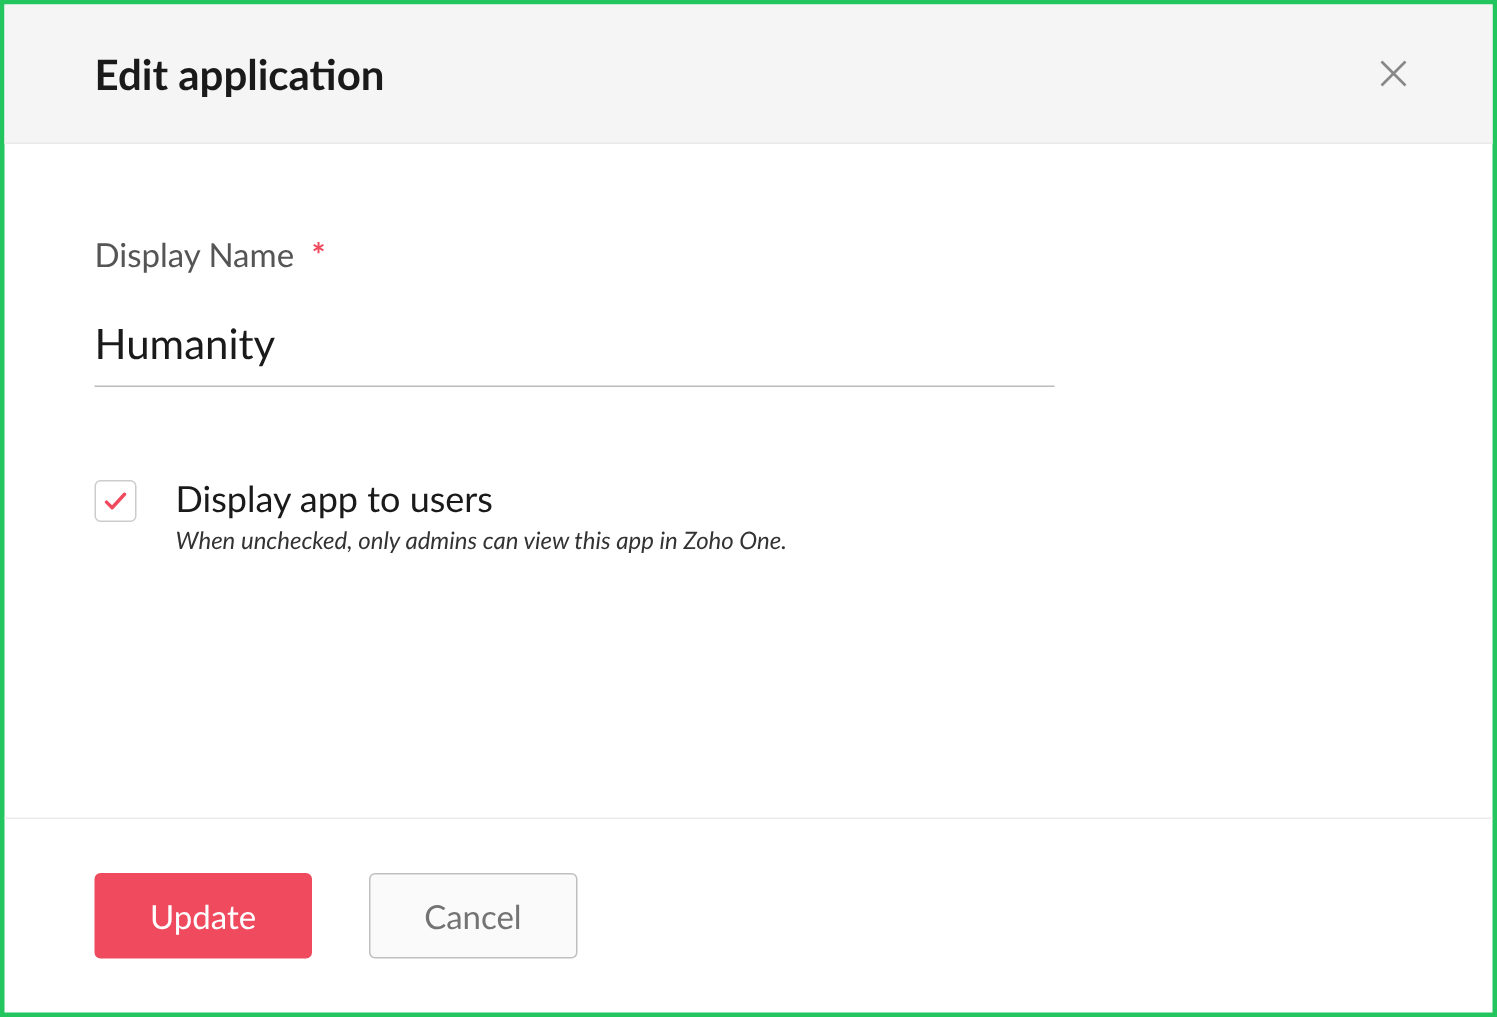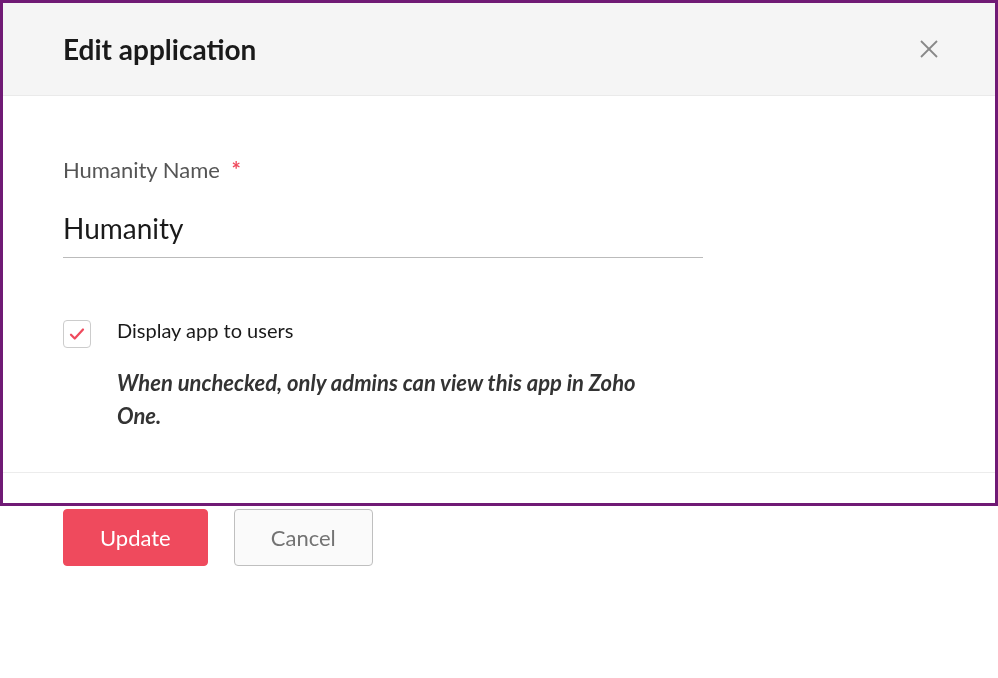--- a/index.html
+++ b/index.html
@@ -8,22 +8,22 @@
       padding: 0;
     }
     body {
       font-family: -apple-system, BlinkMacSystemFont, "Segoe UI", "Lato", "Helvetica Neue", Arial, sans-serif;
       background: #fff;
       width: 998px;
       height: 678px;
     }
     .dialog {
       width: 998px;
-      height: 506px;
-      border: 3px solid #701a75;
+      height: 678px;
+      border: 3px solid #22c55e;
       background: #fff;
       display: flex;
       flex-direction: column;
     }
     .dialog-header {
       background: #f5f5f5;
       border-bottom: 1px solid #eaeaea;
       padding: 28px 48px 28px 60px;
       display: flex;
       justify-content: space-between;
@@ -104,38 +104,37 @@
       stroke: #ef4a5d;
       stroke-width: 3;
       fill: none;
       stroke-linecap: round;
       stroke-linejoin: round;
     }
     .checkbox-content {
       flex: 1;
     }
     .checkbox-label {
-      font-size: 20px;
+      font-size: 24px;
       color: #1a1a1a;
       display: block;
-      margin-bottom: 24px;
+      margin-bottom: 2px;
     }
     .checkbox-help {
-      font-size: 22px;
+      font-size: 16px;
       font-style: italic;
       color: #333;
       line-height: 1.5;
       max-width: 560px;
-      font-weight: bold;
     }
     .dialog-footer {
       border-top: 1px solid #ececec;
       padding: 36px 60px 36px 60px;
       display: flex;
-      gap: 26px;
+      gap: 38px;
     }
     .btn {
       font-size: 22px;
       padding: 14px 36px;
       border-radius: 4px;
       cursor: pointer;
       font-family: inherit;
     }
     .btn-primary {
       background: #ef4a5d;
@@ -160,21 +159,21 @@
         <line x1="4" y1="4" x2="20" y2="20"></line>
         <line x1="20" y1="4" x2="4" y2="20"></line>
       </svg>
     </button>
   </div>
 
   <div class="dialog-body">
 
     <div class="form-group">
       <label class="field-label">
-        <span>Humanity Name</span>
+        <span>Display Name</span>
         <span class="required-asterisk">*</span>
       </label>
       <div>
         <input type="text" class="text-input" value="Humanity" style="">
       </div>
     </div>
 
     <div class="checkbox-row">
       <div class="checkbox">
         <svg viewBox="0 0 24 24">

